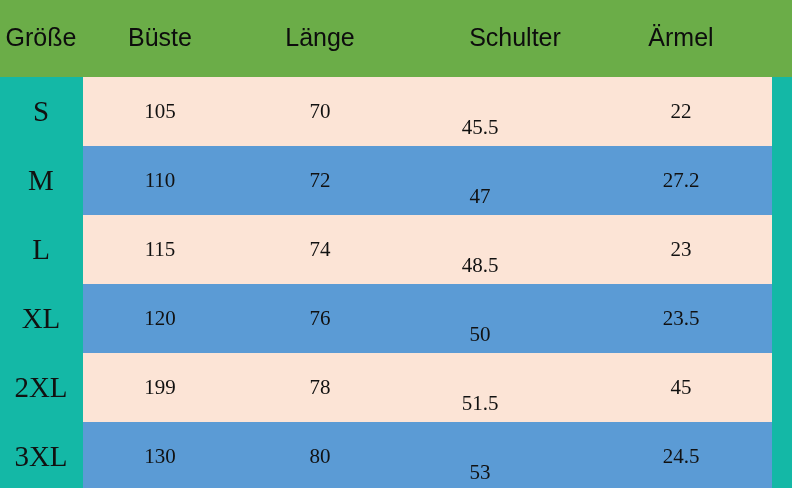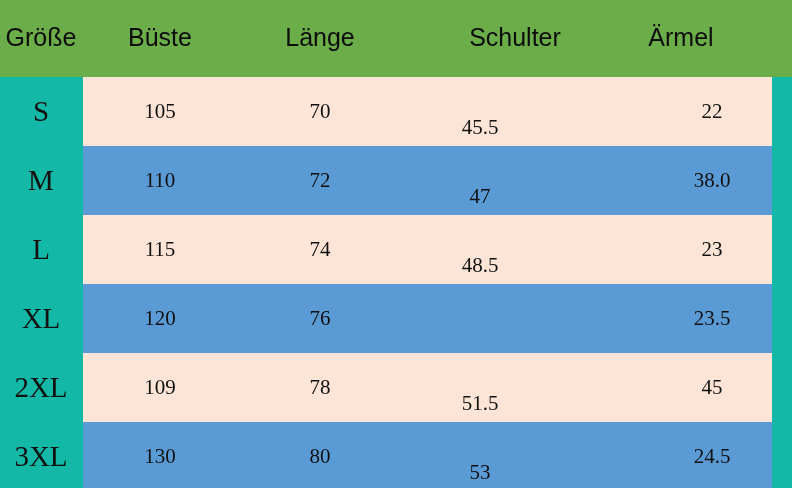--- a/index.html
+++ b/index.html
@@ -80,21 +80,21 @@
     text-align: center;
     transform: translateX(-50%);
   }
   .cell.size-label {
     left: 41px;
     font-size: 29px;
   }
   .cell.col-bust     { left: 160px; }
   .cell.col-length   { left: 320px; }
   .cell.col-shoulder { left: 480px; margin-top: 16px; }
-  .cell.col-sleeve   { left: 712px; }
+  .cell.col-sleeve   { left: 681px; }
 </style>
 </head>
 <body>
 
 <div id="size-chart">
 
   <div class="header-row">
     <div class="header-cell col-size">Größe</div>
     <div class="header-cell col-bust">Büste</div>
     <div class="header-cell col-length">Länge</div>
@@ -110,44 +110,45 @@
     <div class="cell col-shoulder">45.5</div>
     <div class="cell col-sleeve">22</div>
   </div>
 
   <div class="data-row even" style="top:146px;">
     <div class="row-stripe"></div>
     <div class="cell size-label">M</div>
     <div class="cell col-bust">110</div>
     <div class="cell col-length">72</div>
     <div class="cell col-shoulder">47</div>
-    <div class="cell col-sleeve">38.0</div>
+    <div class="cell col-sleeve">27.2</div>
   </div>
 
   <div class="data-row odd" style="top:215px;">
     <div class="row-stripe"></div>
     <div class="cell size-label">L</div>
     <div class="cell col-bust">115</div>
     <div class="cell col-length">74</div>
     <div class="cell col-shoulder">48.5</div>
     <div class="cell col-sleeve">23</div>
   </div>
 
   <div class="data-row even" style="top:284px;">
     <div class="row-stripe"></div>
     <div class="cell size-label">XL</div>
     <div class="cell col-bust">120</div>
     <div class="cell col-length">76</div>
+    <div class="cell col-shoulder">50</div>
     <div class="cell col-sleeve">23.5</div>
   </div>
 
   <div class="data-row odd" style="top:353px;text-decoration:underline;">
     <div class="row-stripe"></div>
     <div class="cell size-label">2XL</div>
-    <div class="cell col-bust">109</div>
+    <div class="cell col-bust">199</div>
     <div class="cell col-length">78</div>
     <div class="cell col-shoulder">51.5</div>
     <div class="cell col-sleeve">45</div>
   </div>
 
   <div class="data-row even" style="top:422px;">
     <div class="row-stripe"></div>
     <div class="cell size-label">3XL</div>
     <div class="cell col-bust">130</div>
     <div class="cell col-length">80</div>

